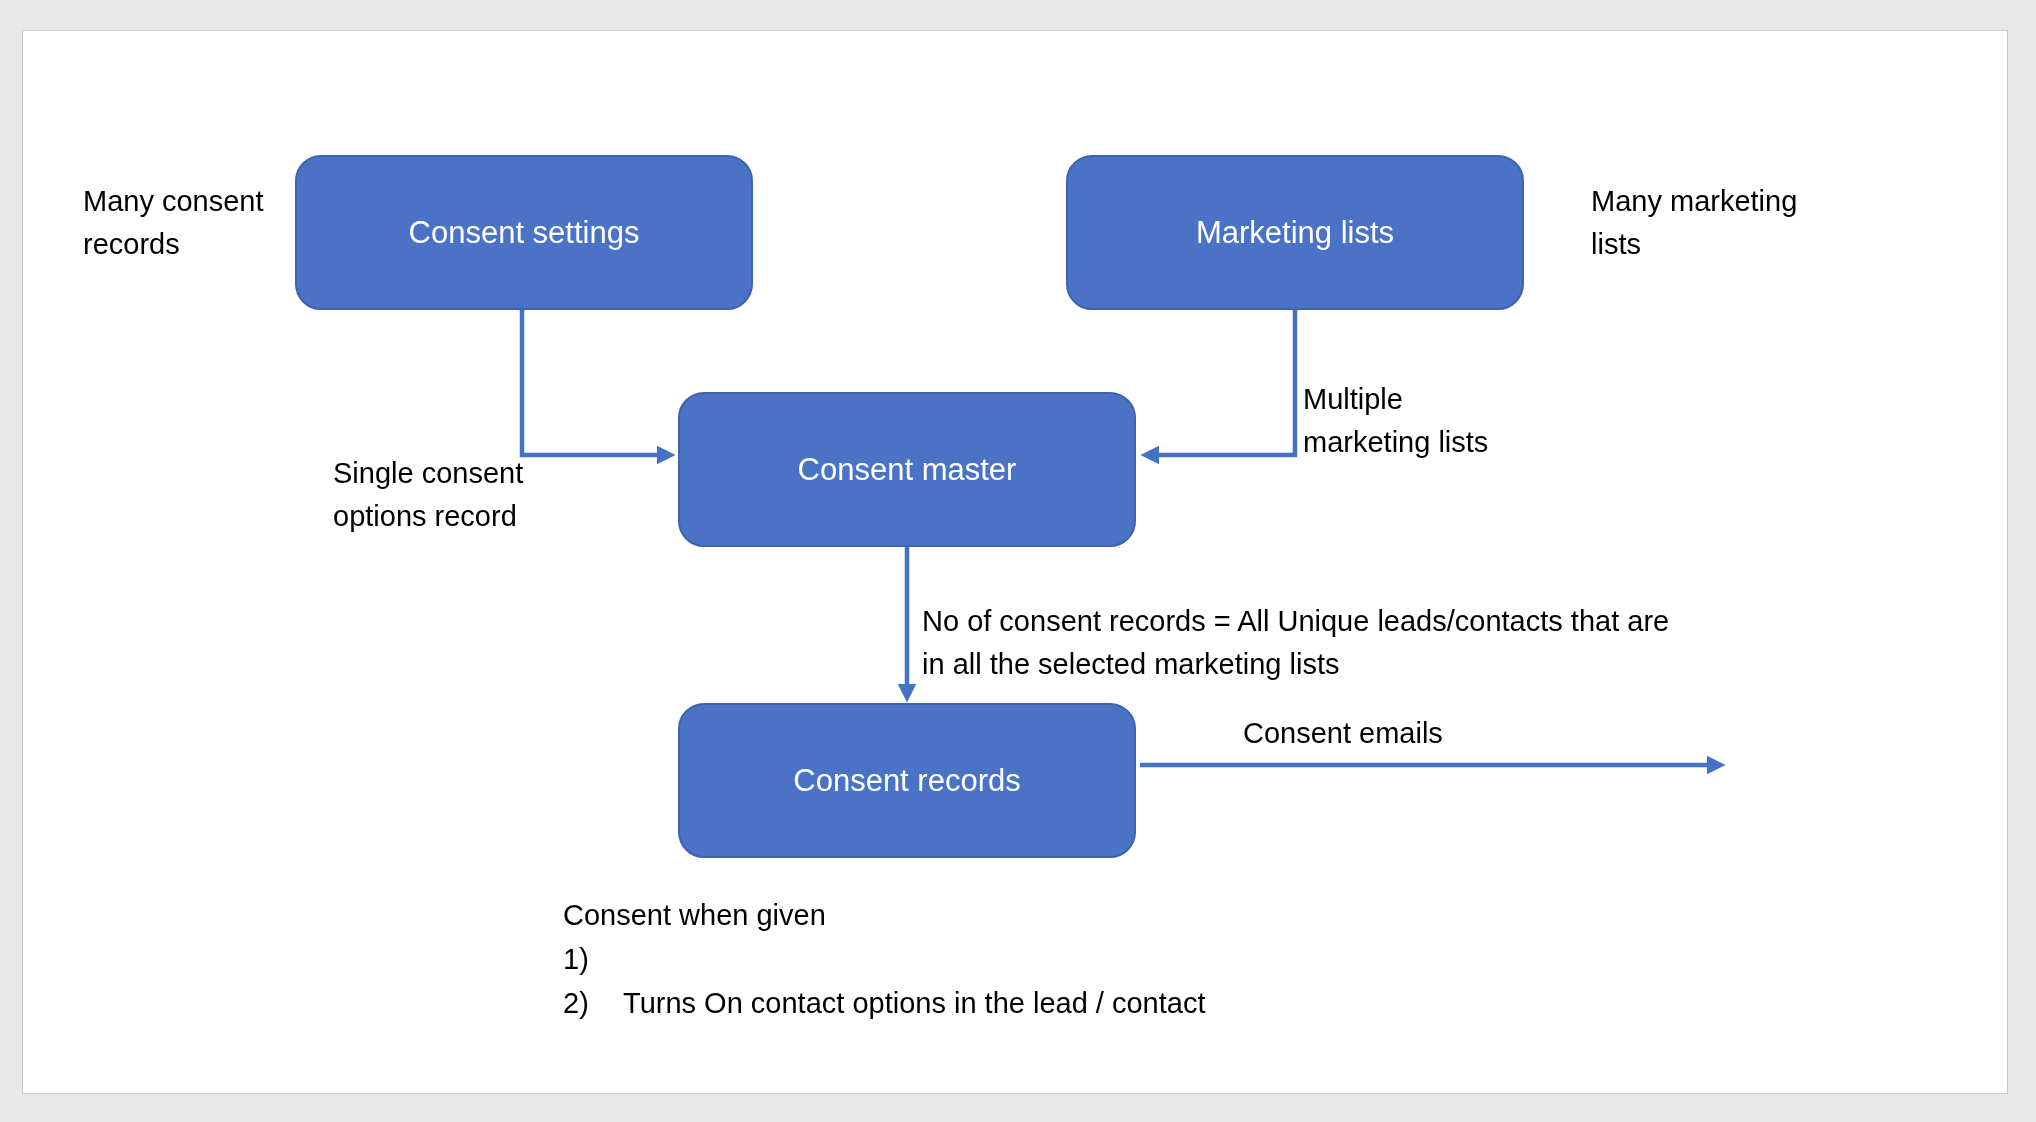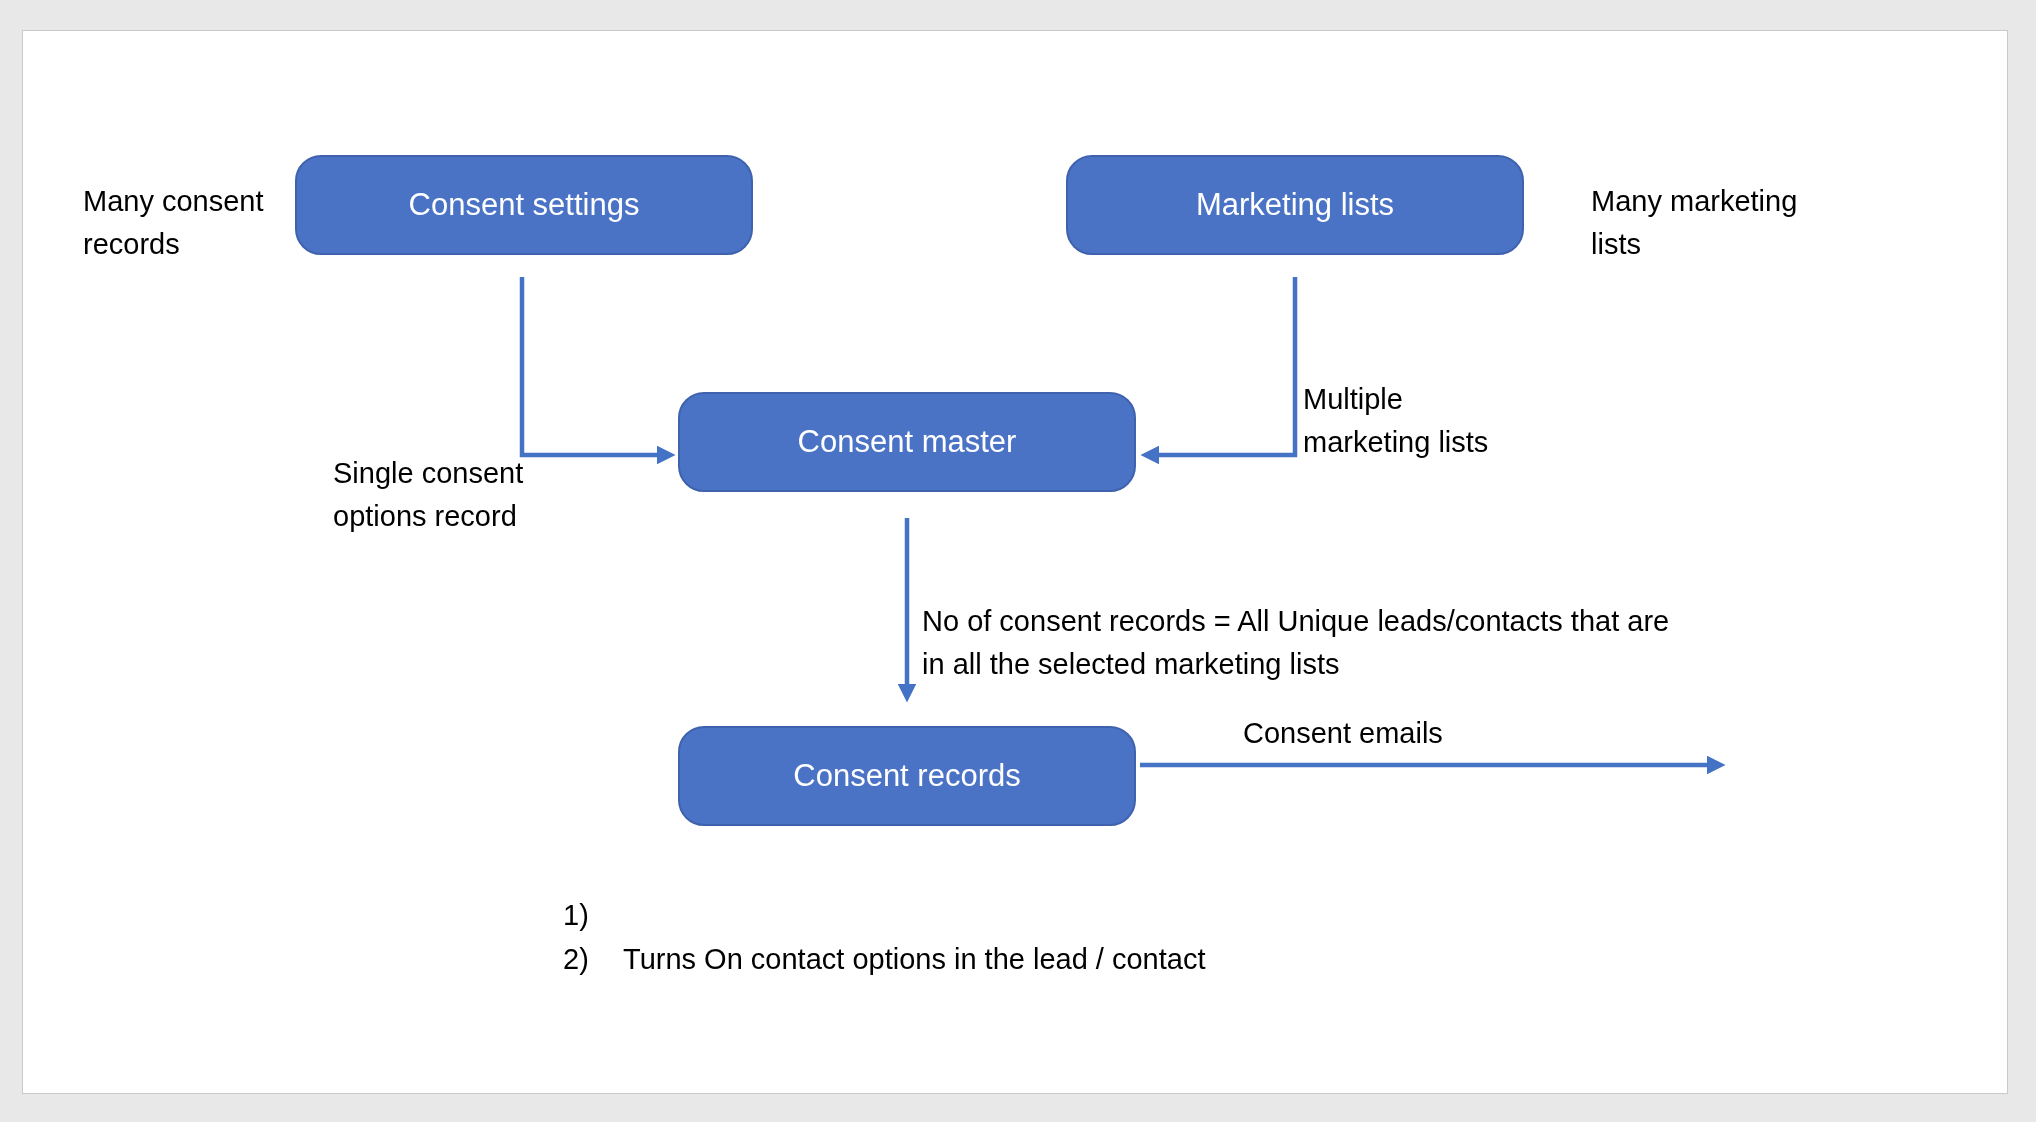--- a/index.html
+++ b/index.html
@@ -27,34 +27,34 @@
     position: absolute;
     left: 0;
     top: 0;
     width: 2036px;
     height: 1122px;
     pointer-events: none;
   }
   .node {
     position: absolute;
     width: 458px;
-    height: 100px;
+    height: 155px;
     background: #4a73c6;
     border: 2px solid #3f62ae;
     border-radius: 26px;
     display: flex;
     align-items: center;
     justify-content: center;
     color: #ffffff;
     font-size: 31px;
   }
   #node-consent-settings { left: 295px;  top: 155px; }
   #node-marketing-lists  { left: 1066px; top: 155px; }
   #node-consent-master   { left: 678px;  top: 392px; }
-  #node-consent-records  { left: 678px;  top: 703px; margin-top: 23px; }
+  #node-consent-records  { left: 678px;  top: 703px; }
 
   .ann {
     position: absolute;
     font-size: 29px;
     line-height: 43px;
     color: #000000;
     white-space: pre-line;
   }
   #ann-many-consent    { left: 57px;   top: 180px; margin-left: 26px; }
   #ann-many-marketing  { left: 1563px; top: 180px; margin-left: 28px; }
@@ -112,20 +112,21 @@
 lists</div>
   <div class="ann" id="ann-single-consent">Single consent
 options record</div>
   <div class="ann" id="ann-records-count">No of consent records = All Unique leads/contacts that are
 in all the selected marketing lists</div>
   <div class="ann" id="ann-multiple-lists">Multiple
 marketing lists</div>
   <div class="ann" id="ann-consent-emails">Consent emails</div>
 
   <div class="notes">
+    <div>Consent when given</div>
     <div class="note-item">
       <span class="note-num">1)</span>
     </div>
     <div class="note-item">
       <span class="note-num">2)</span>
       <span>Turns On contact options in the lead / contact</span>
     </div>
   </div>
 
 </div>

